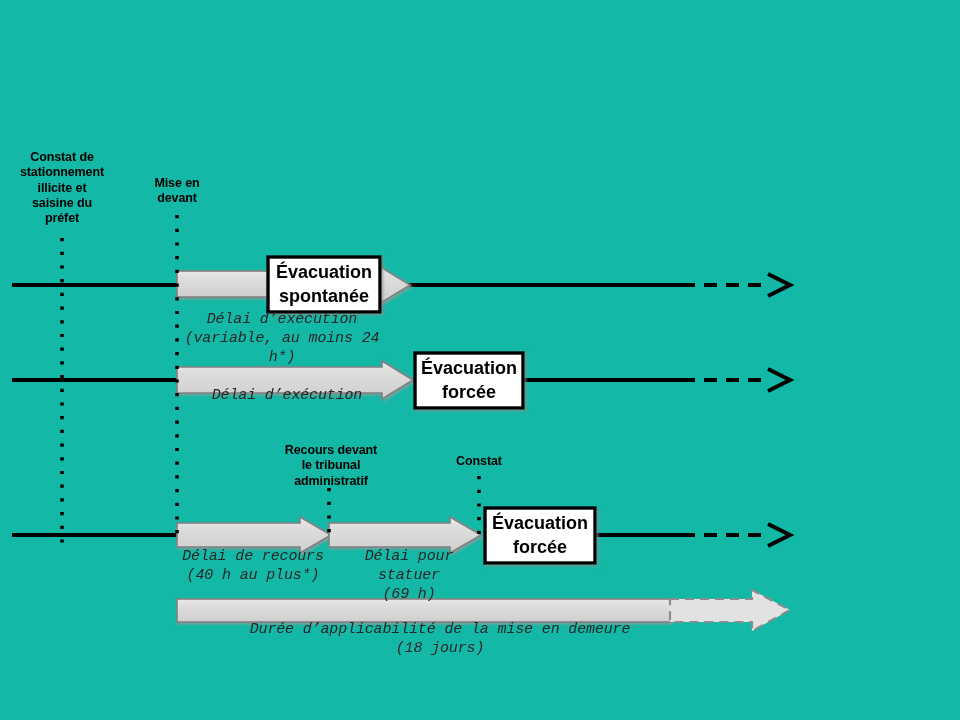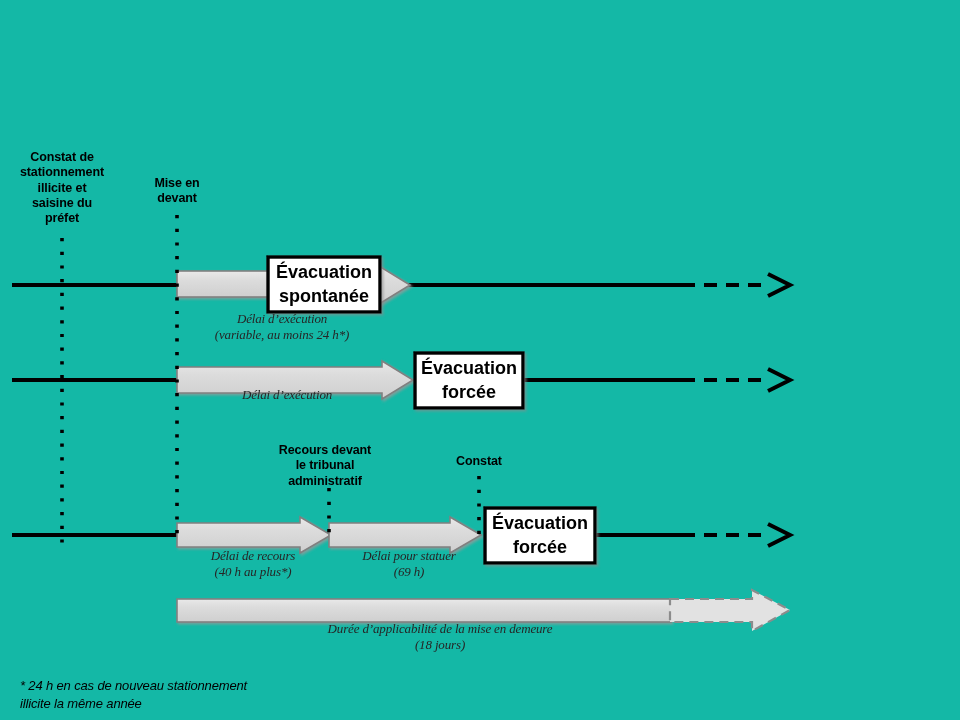--- a/index.html
+++ b/index.html
@@ -43,22 +43,22 @@
     color: #000000;
     text-align: center;
     line-height: 1.28;
     white-space: pre-line;
     display: flex;
     align-items: center;
     justify-content: center;
   }
   .delay-label {
     position: absolute;
-    font-family: Liberation Serif, serif;
-    font-size: 13px;
+    font-family: Liberation Mono, monospace;
+    font-size: 15px;
     font-style: italic;
     color: #262626;
     text-align: center;
     line-height: 1.25;
     white-space: pre-line;
     letter-spacing: -0.15px;
   }
   .footnote {
     position: absolute;
     font-family: "Liberation Sans", sans-serif;
@@ -163,21 +163,21 @@
 
   <div class="evt-label" style="left:0px; top:150px; width:124px;">Constat de
 stationnement
 illicite et
 saisine du
 préfet</div>
 
   <div class="evt-label" style="left:117px; top:176px; width:120px;">Mise en
 devant</div>
 
-  <div class="evt-label" style="left:250px; top:443px; width:150px;">Recours devant
+  <div class="evt-label" style="left:256px; top:443px; width:150px;">Recours devant
 le tribunal
 administratif</div>
 
   <div class="evt-label" style="left:419px; top:454px; width:120px;">Constat</div>
 
   <div class="box-label" style="left:268px; top:257px; width:112px; height:55px;">Évacuation
 spontanée</div>
 
   <div class="box-label" style="left:415px; top:353px; width:108px; height:55px;">Évacuation
 forcée</div>
@@ -192,16 +192,14 @@
 
   <div class="delay-label" style="left:182px; top:548px; width:142px;">Délai de recours
 (40 h au plus*)</div>
 
   <div class="delay-label" style="left:340px; top:548px; width:138px;">Délai pour statuer
 (69 h)</div>
 
   <div class="delay-label" style="left:240px; top:621px; width:400px;">Durée d’applicabilité de la mise en demeure
 (18 jours)</div>
 
-  <div class="footnote" style="left:20px; top:677px; width:400px;">* 24 h en cas de nouveau stationnement
-illicite  la même année</div>
 
 </div>
 
 </body></html>

